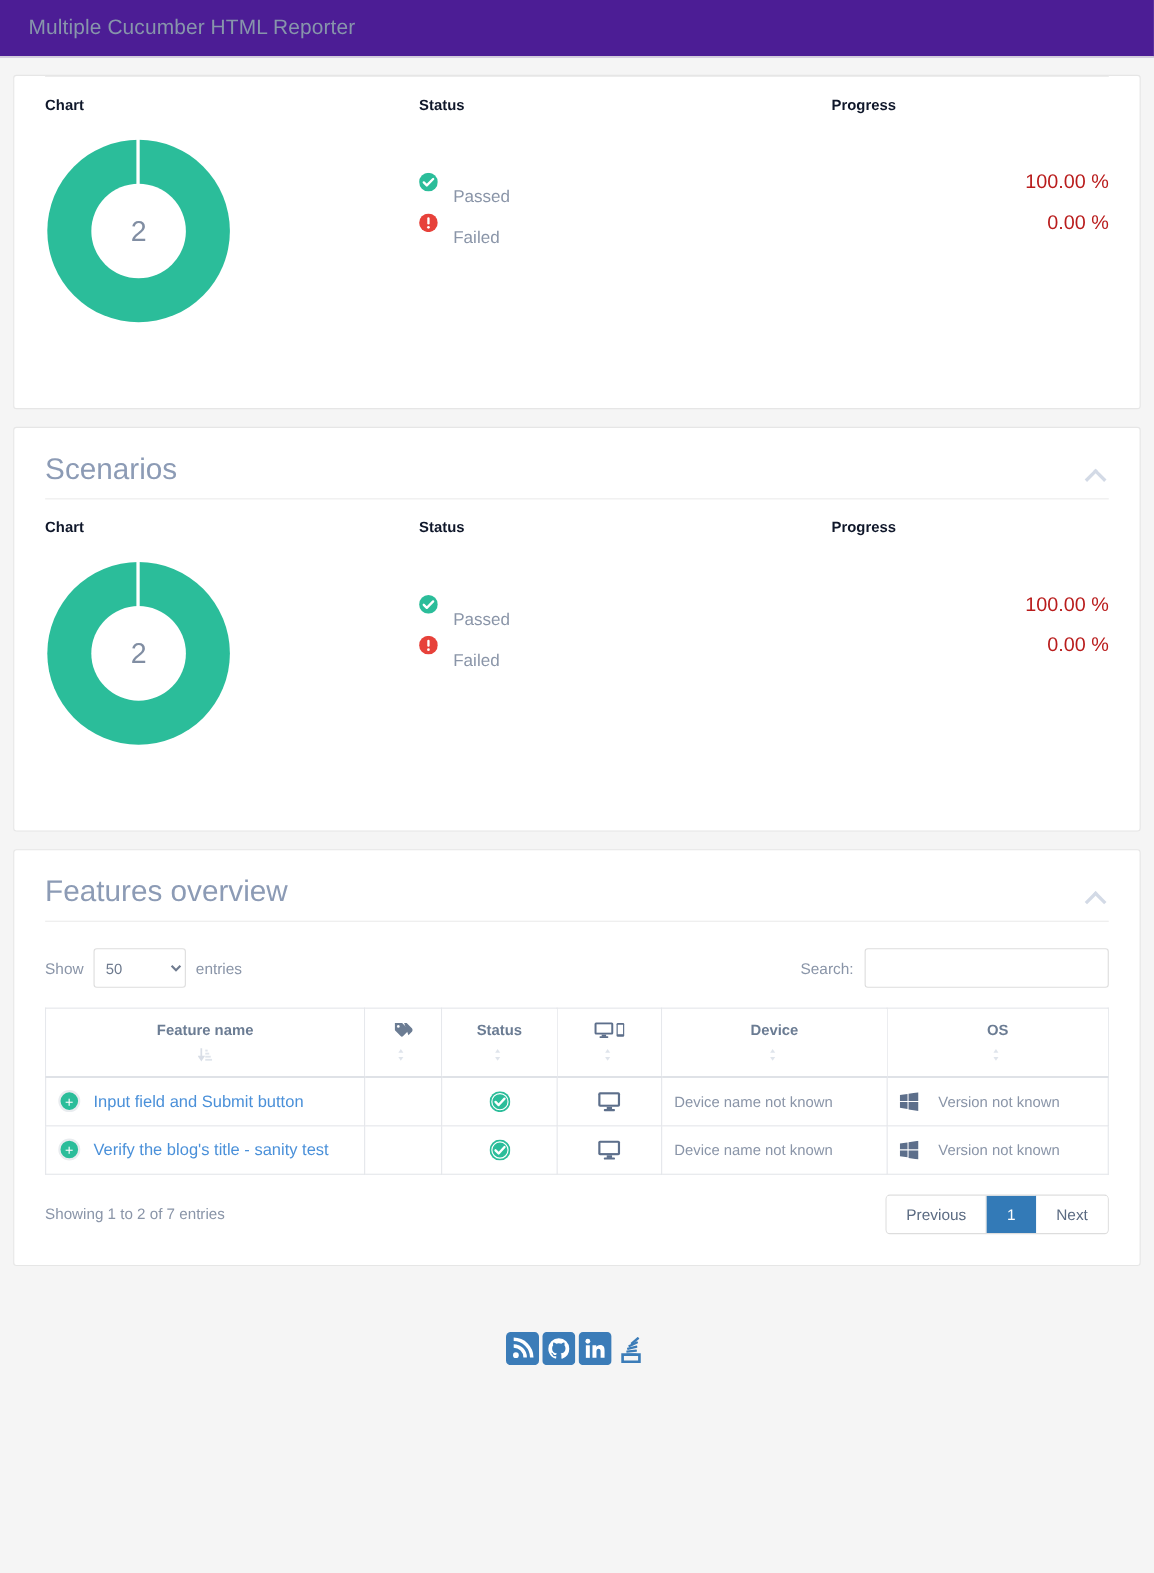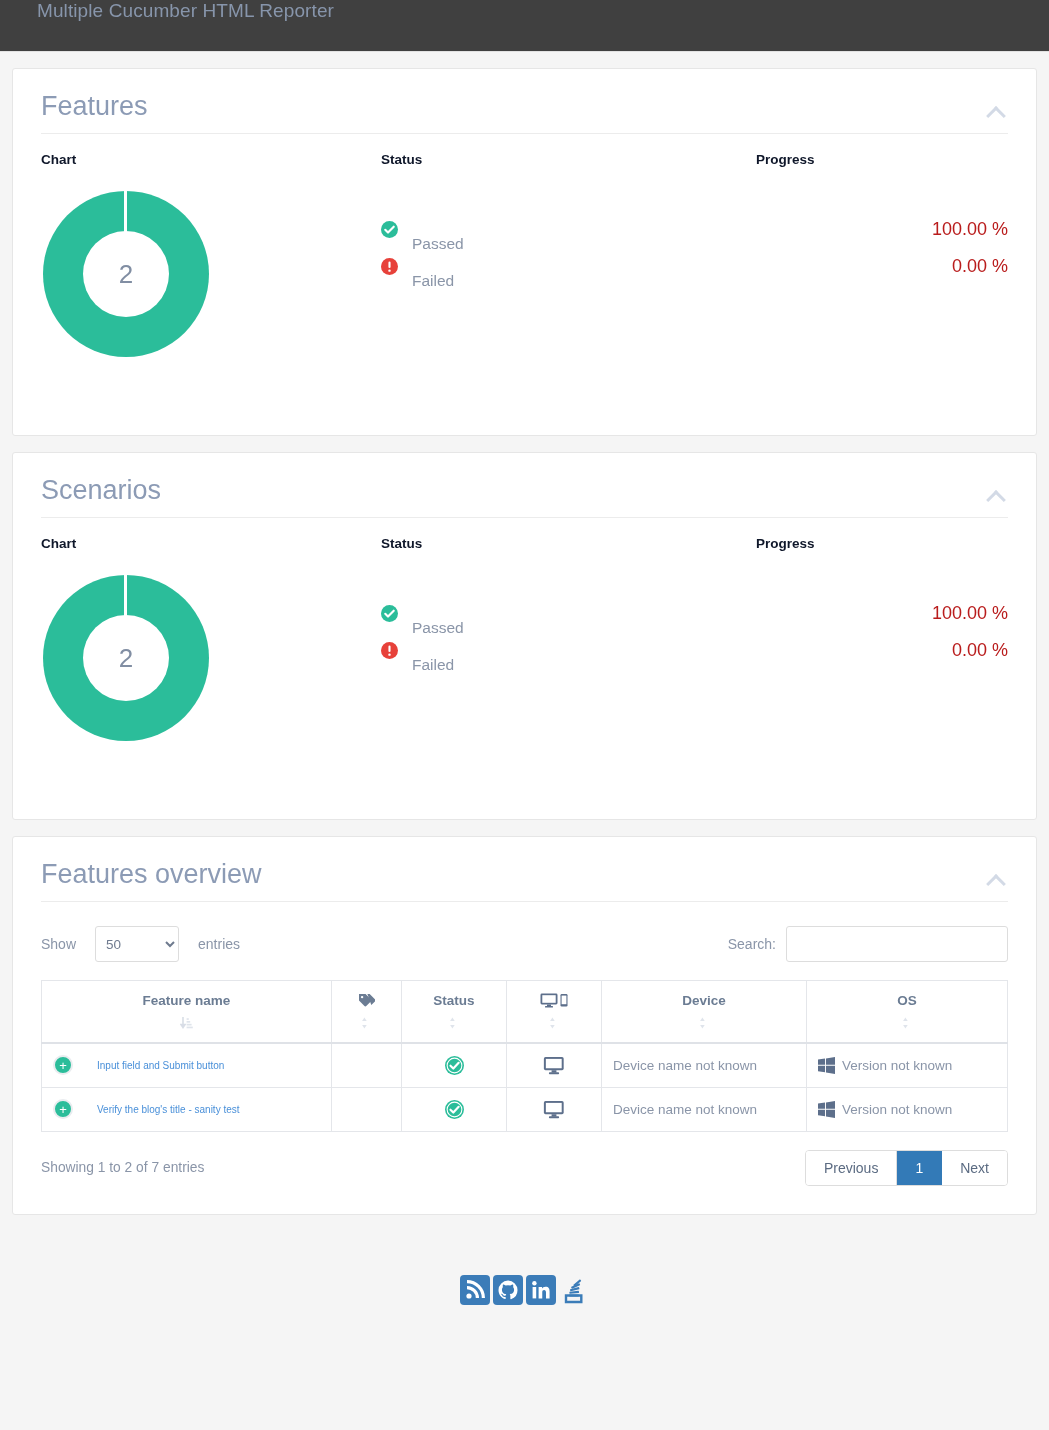--- a/index.html
+++ b/index.html
@@ -10,24 +10,25 @@
     background: #f5f5f5;
     font-family: "Liberation Sans", sans-serif;
     font-size: 14px;
     color: #7a8599;
     overflow: hidden;
   }
 
   
   .navbar {
     height: 52px;
-    background: #404040;
+    background: #4c1d95;
     border-bottom: 1px solid #e2e2e2;
     display: flex;
-    padding: 0 37px;
+    align-items: center;
+    padding: 0 26px;
   }
   .navbar-brand {
     font-size: 19px;
     color: #8795ab;
     letter-spacing: .1px;
   }
 
   
   .page { padding: 16px 12px 0 12px; }
 
@@ -135,21 +136,21 @@
 
   
   .dt-top {
     display: flex;
     align-items: flex-start;
     justify-content: space-between;
     padding: 6px 0 18px 0;
   }
   .dt-length { display: flex; align-items: center; font-size: 14px; color: #8a95a8; }
   .dt-length select {
-    margin: 0 19px;
+    margin: 0 9px;
     height: 36px;
     width: 84px;
     padding: 0 6px;
     border: 1px solid #dddddd;
     border-radius: 3px;
     background: #ffffff;
     color: #6f7b8f;
     font-family: "Liberation Sans", sans-serif;
     font-size: 13.5px;
   }
@@ -203,40 +204,40 @@
   .w-tag  { width: 70px; }
   .w-stat { width: 105px; }
   .w-dev  { width: 95px; }
   .w-devname { width: 205px; }
 
   .sort-ico { opacity: .55; flex: 0 0 auto; }
 
   .feat-link {
     color: #4a90d9;
     text-decoration: none;
-    margin-left: 24px;
-    font-size: 10px;
+    margin-left: 12px;
+    font-size: 15px;
   }
   .plus-badge {
     width: 20px; height: 20px;
     border-radius: 50%;
     background: #2bbd9a;
     border: 2px solid #e9ecef;
     display: inline-flex;
     align-items: center;
     justify-content: center;
     color: #ffffff;
     font-size: 13px;
     line-height: 1;
     flex: 0 0 auto;
   }
   .cell-flex { display: flex; align-items: center; }
   .center { text-align: center; }
   .center .cell-flex { justify-content: center; }
-  .os-cell { display: flex; align-items: center; gap: 7px; }
+  .os-cell { display: flex; align-items: center; gap: 18px; }
 
   
   .dt-bottom {
     display: flex;
     align-items: center;
     justify-content: space-between;
     padding-top: 18px;
   }
   .dt-info { font-size: 13.8px; color: #8a95a8; }
   .pager {
@@ -274,24 +275,20 @@
 </head>
 <body>
 
 <div class="navbar">
   <span class="navbar-brand">Multiple Cucumber HTML Reporter</span>
 </div>
 
 <div class="page">
 
   <div class="card">
-    <div class="card-head">
-      <h2 class="card-title">Features</h2>
-      <span class="chevron"></span>
-    </div>
     <div class="card-rule"></div>
     <div class="card-body">
       <div class="summary-head">
         <div class="col-chart">Chart</div>
         <div class="col-status">Status</div>
         <div class="col-progress">Progress</div>
       </div>
       <div class="summary-body">
         <div class="col-chart">
           <div class="donut">

